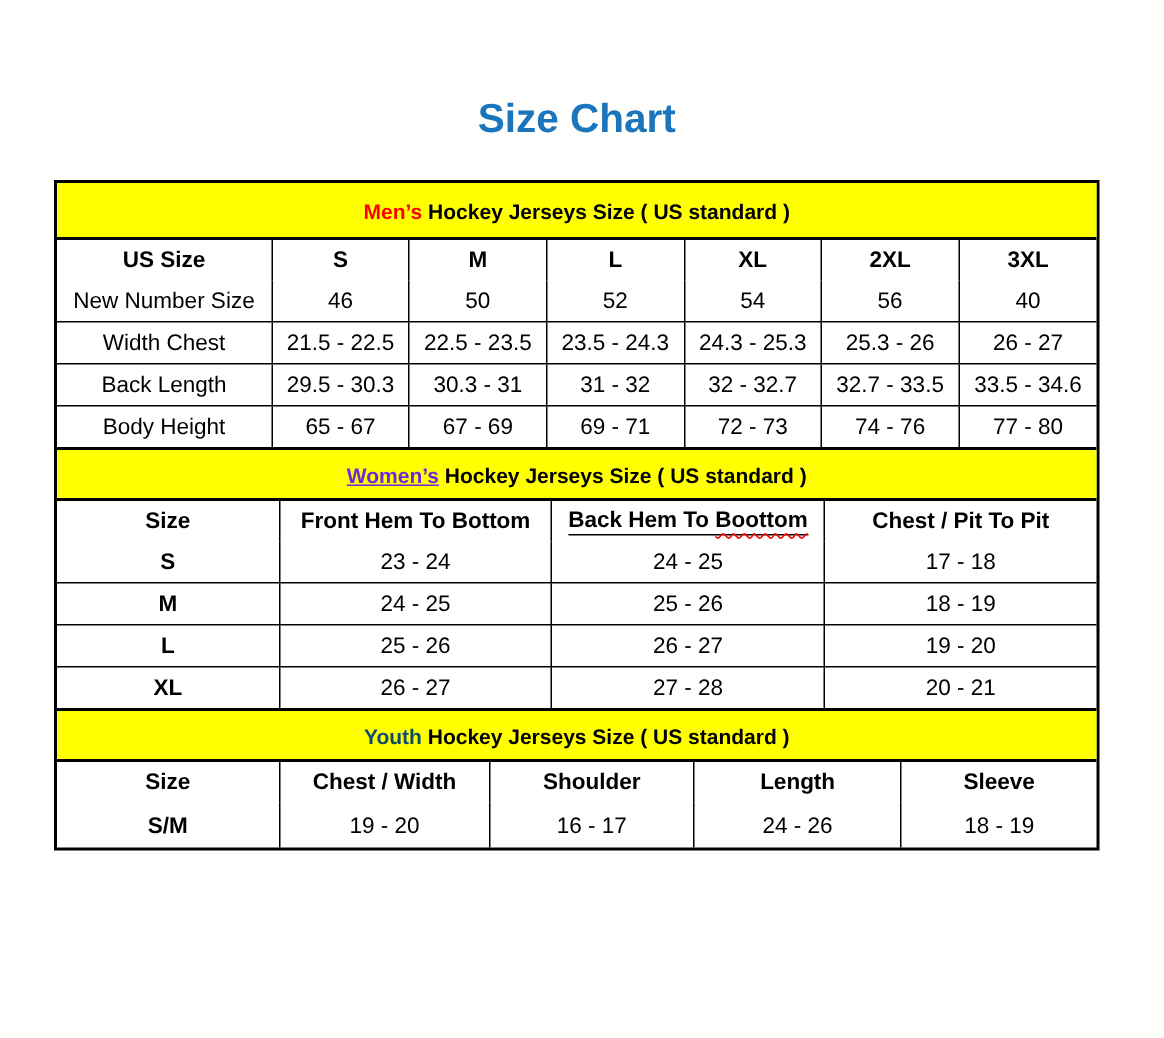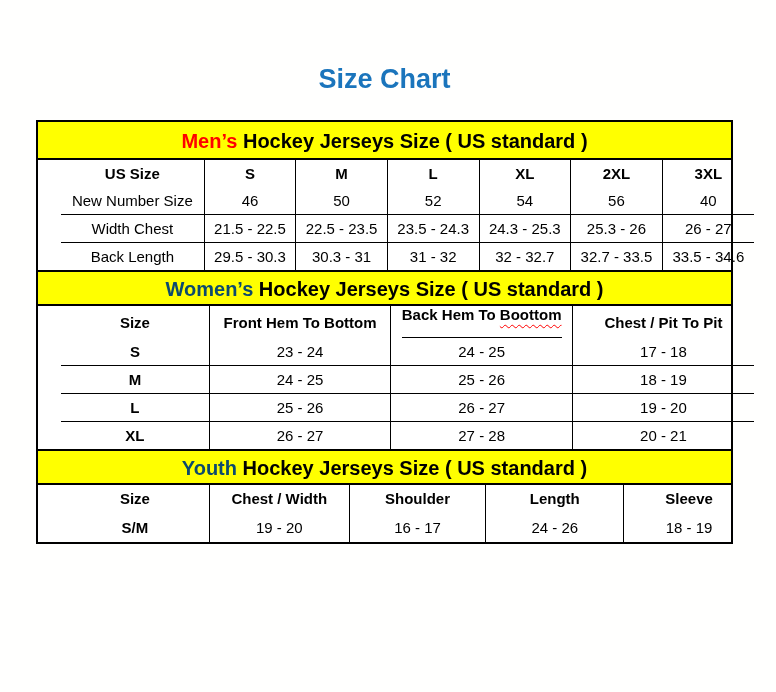--- a/index.html
+++ b/index.html
@@ -11,42 +11,42 @@
   .title{
     position:absolute;top:64px;left:36px;width:697px;
     text-align:center;font-size:27px;font-weight:bold;color:#1B75BC;
     letter-spacing:0px;
   }
   .chart-wrap{
     position:absolute;left:36px;top:120px;width:697px;
     border:2px solid #000;box-sizing:border-box;background:#fff;
   }
   .band{
-    background:#FFFF00;text-align:center;font-weight:bold;font-size:20px;
+    background:#FFFF00;text-align:center;font-weight:bold;font-size:14px;
     border-bottom:2px solid #000;box-sizing:border-box;
   }
   .band .hl{color:#FF0000;}
   .band-mens{height:38px;line-height:38px;}
   .band-womens,.band-youth{height:36px;line-height:34px;border-top:2px solid #000;}
-  table{width:100%;border-collapse:collapse;table-layout:fixed;margin-left:23px;}
+  table{width:100%;border-collapse:collapse;table-layout:fixed;}
   th,td{
     border:1px solid #000;text-align:center;vertical-align:middle;
     font-size:15px;height:27px;padding:0 2px;overflow:hidden;white-space:nowrap;
   }
   th{font-weight:bold;}
   td{font-weight:normal;}
   td.bold-label{font-weight:bold;}
   .t-youth td{height:30px;}
   
   table tr > *:first-child{border-left:none;}
   table tr > *:last-child{border-right:none;}
   table tr:first-child > *{border-top:none;}
   table tr:last-child > *{border-bottom:none;}
   .u-head{
-    display:inline-block;border-bottom:1px solid #000;padding-bottom:14px;line-height:1.15;
+    display:inline-block;border-bottom:1px solid #000;padding-bottom:1px;line-height:1.15;
   }
   .squiggle{
     text-decoration-line:underline;text-decoration-style:wavy;
     text-decoration-color:#FF0000;text-decoration-thickness:1px;
     text-underline-offset:4px;
   }
 </style>
 </head>
 <body>
 
@@ -96,23 +96,32 @@
           </tr>
           <tr>
             <td>Back Length</td>
             <td>29.5 - 30.3</td>
             <td>30.3 - 31</td>
             <td>31 - 32</td>
             <td>32 - 32.7</td>
             <td>32.7 - 33.5</td>
             <td>33.5 - 34.6</td>
           </tr>
+          <tr>
+            <td>Body Height</td>
+            <td>65 - 67</td>
+            <td>67 - 69</td>
+            <td>69 - 71</td>
+            <td>72 - 73</td>
+            <td>74 - 76</td>
+            <td>77 - 80</td>
+          </tr>
         </tbody>
       </table>
-      <div class="band band-womens" style="background: rgb(255, 255, 0);"><span class="hl" style="color: #0c4a6e;">Women’s</span><span> Hockey Jerseys Size ( US standard )</span></div>
+      <div class="band band-womens" style="background: rgb(255, 255, 0);"><span class="hl" style="color: #6d28d9; text-decoration: underline;">Women’s</span><span> Hockey Jerseys Size ( US standard )</span></div>
       <table class="t-womens">
         <colgroup>
           <col style="width: 21.4%;">
           <col style="width: 26.2%;">
           <col style="width: 26.2%;">
           <col style="width: 26.2%;">
         </colgroup>
         <thead>
           <tr>
             <th>Size</th>

